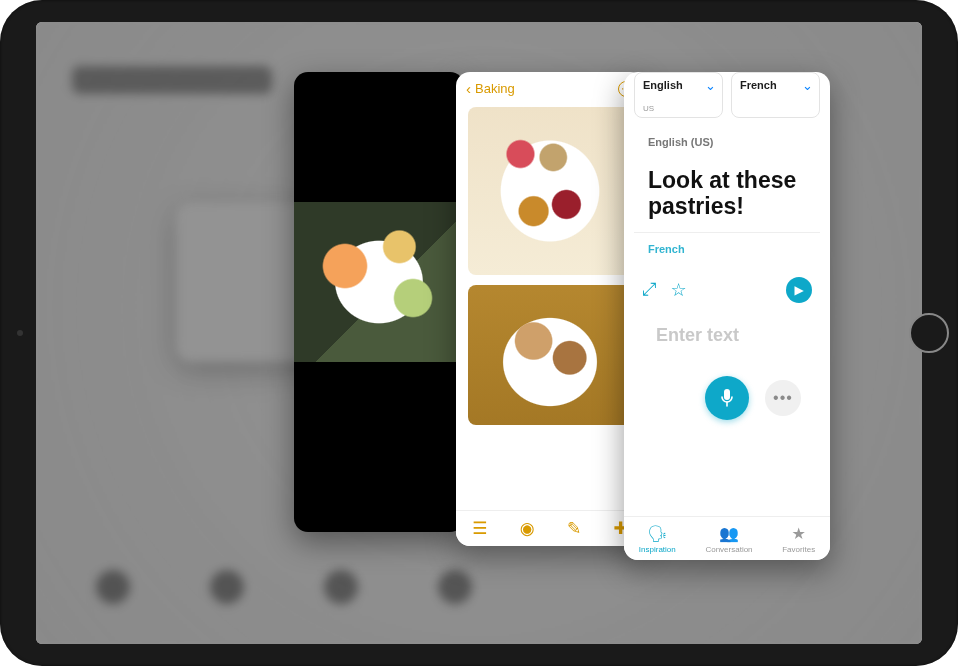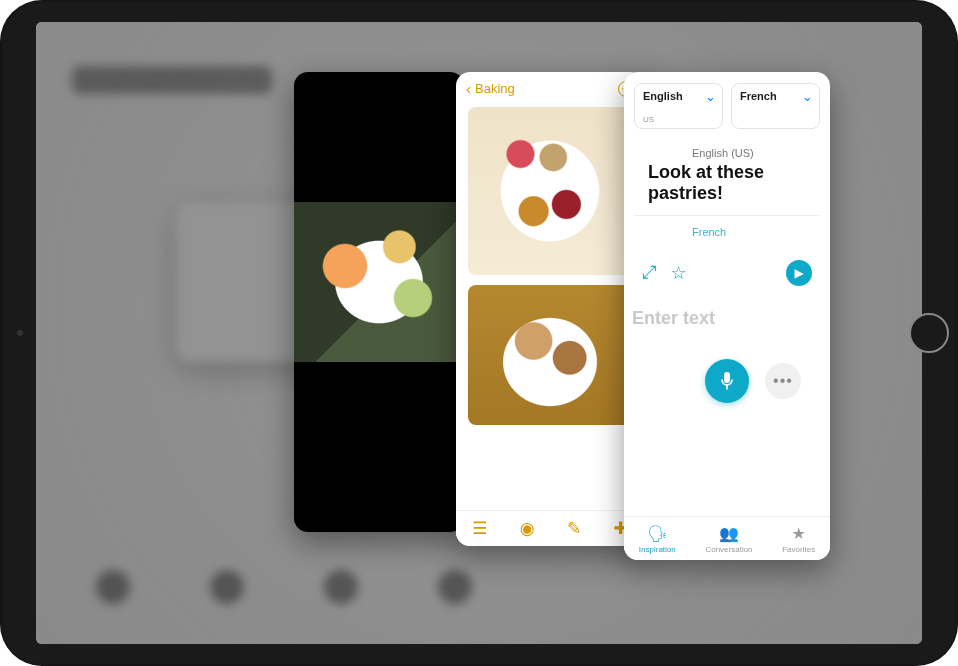--- a/index.html
+++ b/index.html
@@ -158,53 +158,53 @@
   }
 
   
   .translate-card {
     left: 588px;
     width: 206px;
     height: 488px;
     background: #fff;
   }
   .lang-row {
-    display:flex; gap:8px; padding: 11px 10px 8px;
+    display:flex; gap:8px; padding: 0 10px 8px;
   }
   .lang-pill {
     flex:1;
     border: 1px solid #e3e3e3;
     border-radius: 8px;
     padding: 6px 6px 4px 8px;
     display:flex; align-items:flex-start; justify-content:space-between;
     font-size: 11px;
     line-height: 1.15;
   }
   .lang-pill .name { font-weight:700; color:#1d1d1d; }
   .lang-pill .sub { display:block; font-size:8px; color:#9a9a9a; font-weight:400; margin-top:12px;}
   .lang-pill .chev { color:#0a84ff; font-size:13px; }
   .phrase-block { padding: 10px 14px 12px; border-bottom: 1px solid #eee; margin: 0 10px;}
-  .phrase-label { font-size:11px; color:#777; font-weight:400;margin-left:44px; }
-  .phrase-text { font-size:18px; font-weight:800; color:#111; margin-top:3px; line-height:1.15;}
+  .phrase-label { font-size:11px; color:#777; font-weight:700; }
+  .phrase-text { font-size:23px; font-weight:800; color:#111; margin-top:19px; line-height:1.15;}
   .phrase-text.fr { color:#0ea8c9; }
   .phrase-label.fr { color:#0ea8c9; opacity:0.85;}
   .phrase-row-icons {
     display:flex; align-items:center; justify-content:space-between;
     padding: 10px 18px 6px;
     color:#0ea8c9;
     font-size:18px;
   }
   .play-btn {
     width:26px;height:26px;border-radius:50%;
     background:#0ea8c9;
     display:flex;align-items:center;justify-content:center;
     color:#fff; font-size:12px;
   }
   .enter-text {
-    margin: 16px 8px 0;
+    margin: 16px 32px 0;
     color:#c9c9c9; font-size:18px; font-weight:600;
   }
   .mic-row {
     display:flex; align-items:center; justify-content:center; gap:16px;
     margin-top:30px;
   }
   .mic-btn {
     width:44px;height:44px;border-radius:50%;
     background:#0ea8c9; color:#fff;
     display:flex;align-items:center;justify-content:center;

